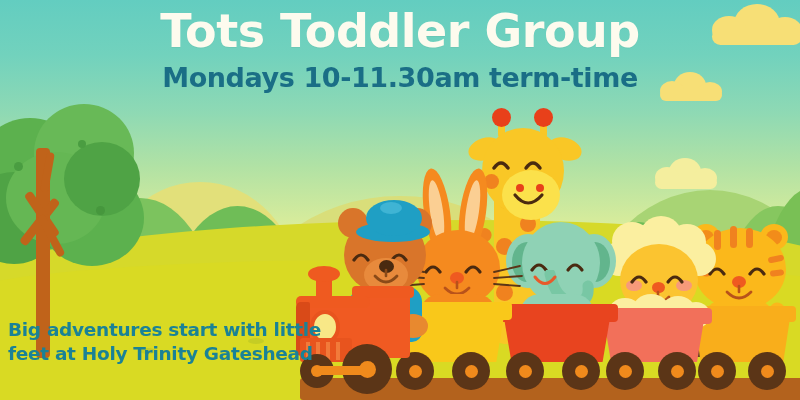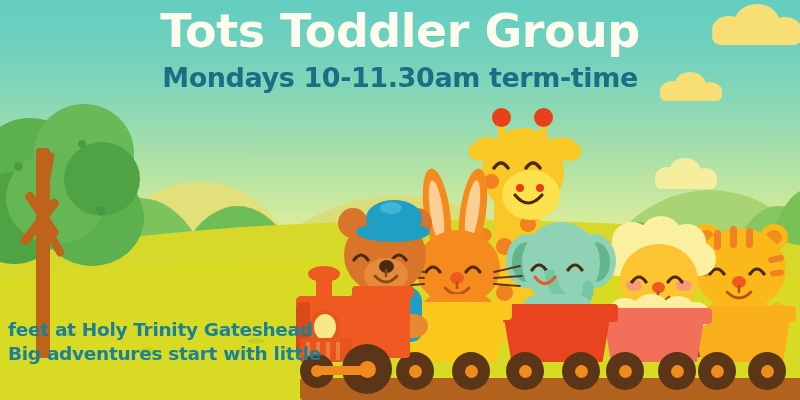--- a/index.html
+++ b/index.html
@@ -460,17 +460,17 @@
         </div>
 
       <div style="position:absolute; left:312px; top:366px; width:56px; height:9px; background:#f08a1c; border-radius:5px;"></div>
     </div>
 
   </div>
 
   <div class="title">Tots Toddler Group</div>
   <div class="subtitle">Mondays 10-11.30am term-time</div>
   <div class="tagline">
+    <div>Big adventures start with little</div>
     <div>feet at Holy Trinity Gateshead</div>
-    <div>Big adventures start with little</div>
   </div>
 
 </div>
 
 </body></html>

